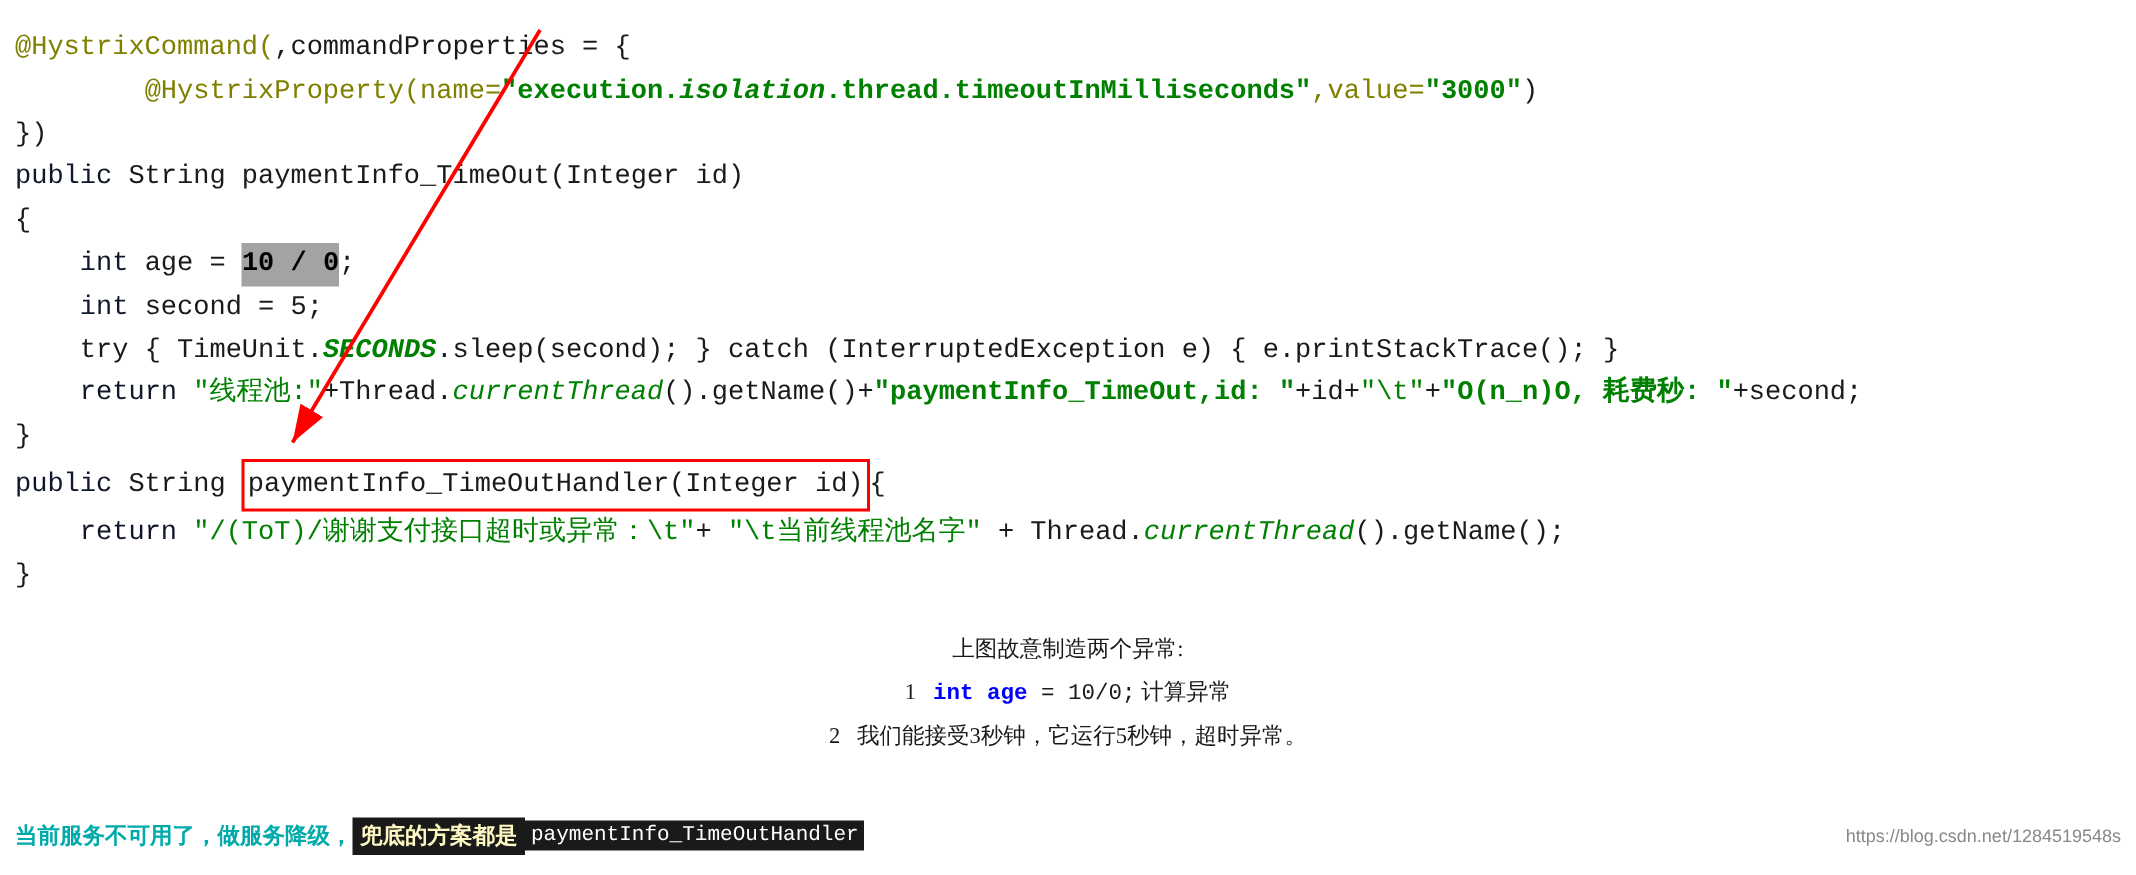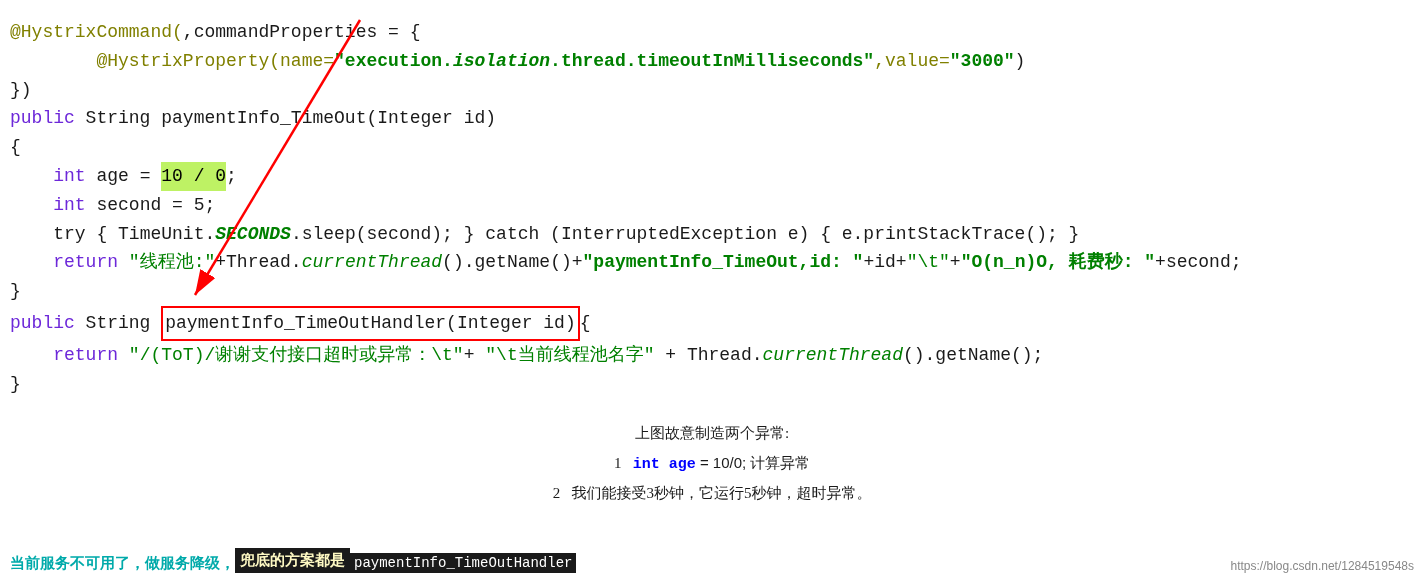--- a/index.html
+++ b/index.html
@@ -29,26 +29,26 @@
       color: #1a1a1a;
       font-family: 'Courier New', Courier, monospace;
     }
 
     .code-line {
       display: flex;
       align-items: baseline;
       white-space: pre;
       min-height: 22px;
     } 
-    .kw-blue { color: #6d28d9; }
+    .kw-blue { color: #0f172a; }
     .annotation { color: #808000; } 
     .str { color: #008000; font-weight: bold; }
     .italic { font-style: italic; }
     .normal { color: #1a1a1a; }
-    .highlight-yellow { background: #bef264; color: #000; }
+    .highlight-yellow { background: #a3a3a3; color: #000; font-weight: bold; }
     .red-box {
       border: 2px solid red;
       display: inline;
       padding: 1px 2px;
     }
     .green-str { color: #008000; }
     .bold-green { color: #008000; font-weight: bold; text-align: right; }
 
     
     .arrow-overlay {
@@ -72,32 +72,32 @@
       text-align: center;
     }
 
     .code-inline {
       font-family: 'Courier New', Courier, monospace;
       color: #0000ff;
       font-weight: bold;
     }
 
     .code-inline-normal {
-      font-family: Liberation Sans, sans-serif;
+      font-family: Liberation Mono, monospace;
       color: #1a1a1a;
     }
 
     
     .bottom-bar {
       position: absolute;
       bottom: 10px;
       left: 10px;
       right: 10px;
       display: flex;
-      align-items: flex-end;
+      align-items: center;
       height: 32px;
     }
 
     .bottom-text-cyan {
       color: #00aaaa;
       font-family: 'SimSun', '宋体', serif;
       font-size: 15px;
       font-weight: bold;
     }
 

